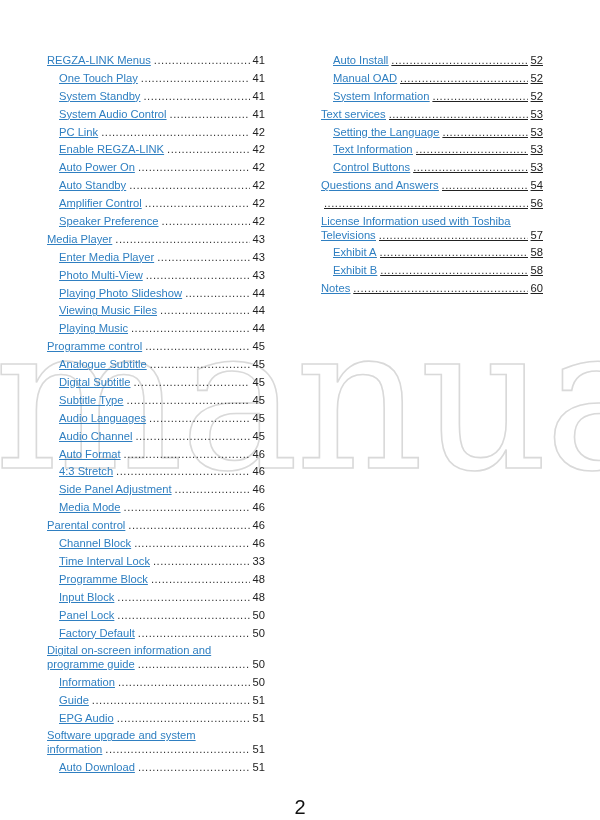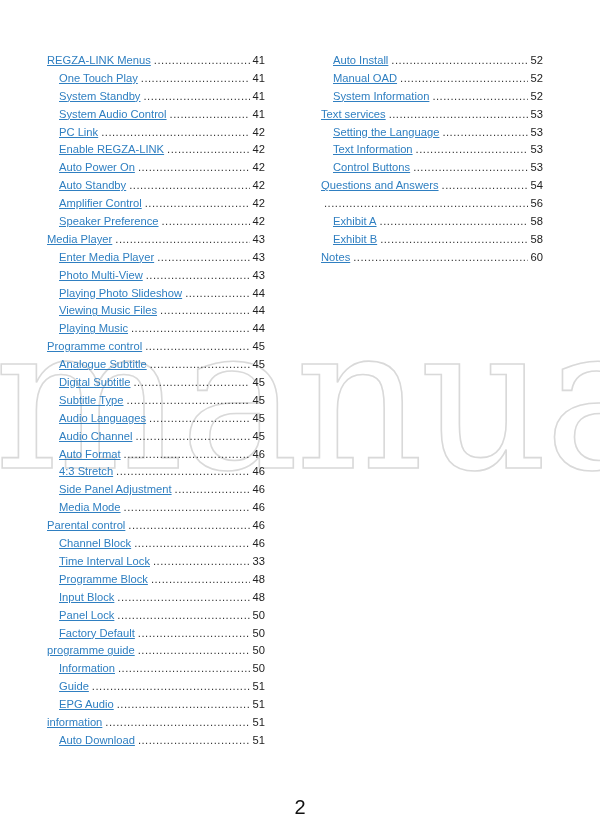--- a/index.html
+++ b/index.html
@@ -32,21 +32,21 @@
       stroke: #d9d9d9;
       stroke-width: 1.6px;
       letter-spacing: -4px;
     }
     .col {
       position: absolute;
       top: 54px;
       z-index: 1;
     }
     .col-left { left: 47px; width: 218px; }
-    .col-right { left: 321px; width: 222px; }
+    .col-right { left: 321px; width: 222px; text-decoration: underline; }
     .entry {
       position: relative;
       line-height: 13.5px;
       margin-bottom: 4.4px;
     }
     .entry.l2 { padding-left: 12px; }
     .row {
       display: flex;
       align-items: flex-end;
       white-space: nowrap;
@@ -319,20 +319,21 @@
       </div>
     </div>
     <div class="entry l2">
       <div class="row">
         <span class="link">Factory Default</span>
         <span class="dots"></span>
         <span class="page">50</span>
       </div>
     </div>
     <div class="entry l1">
+      <div class="first-line"><span class="link">Digital on-screen information and</span></div>
       <div class="row">
         <span class="link">programme guide</span>
         <span class="dots"></span>
         <span class="page">50</span>
       </div>
     </div>
     <div class="entry l2">
       <div class="row">
         <span class="link">Information</span>
         <span class="dots"></span>
@@ -347,20 +348,21 @@
       </div>
     </div>
     <div class="entry l2">
       <div class="row">
         <span class="link">EPG Audio</span>
         <span class="dots"></span>
         <span class="page">51</span>
       </div>
     </div>
     <div class="entry l1">
+      <div class="first-line"><span class="link">Software upgrade and system</span></div>
       <div class="row">
         <span class="link">information</span>
         <span class="dots"></span>
         <span class="page">51</span>
       </div>
     </div>
     <div class="entry l2">
       <div class="row">
         <span class="link">Auto Download</span>
         <span class="dots"></span>
@@ -422,20 +424,28 @@
       <div class="row">
         <span class="link">Questions and Answers</span>
         <span class="dots"></span>
         <span class="page">54</span>
       </div>
     </div>
     <div class="entry l1">
       <div class="row">
         <span class="dots"></span>
         <span class="page">56</span>
+      </div>
+    </div>
+    <div class="entry l1">
+      <div class="first-line"><span class="link">License Information used with Toshiba</span></div>
+      <div class="row">
+        <span class="link">Televisions</span>
+        <span class="dots"></span>
+        <span class="page">57</span>
       </div>
     </div>
     <div class="entry l2">
       <div class="row">
         <span class="link">Exhibit A</span>
         <span class="dots"></span>
         <span class="page">58</span>
       </div>
     </div>
     <div class="entry l2">

